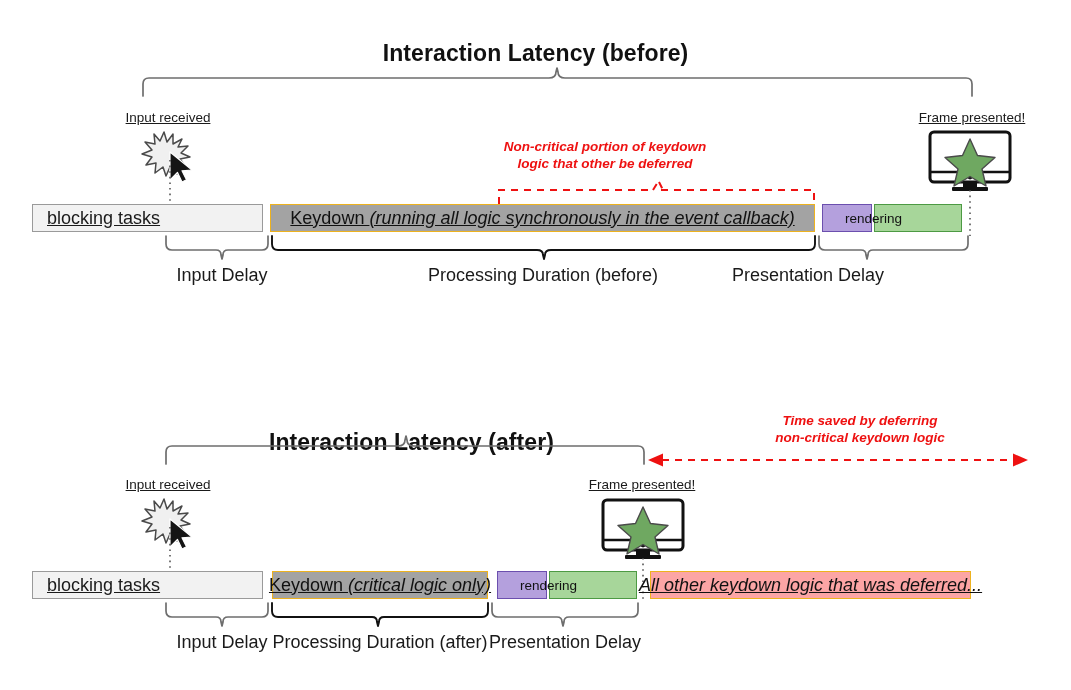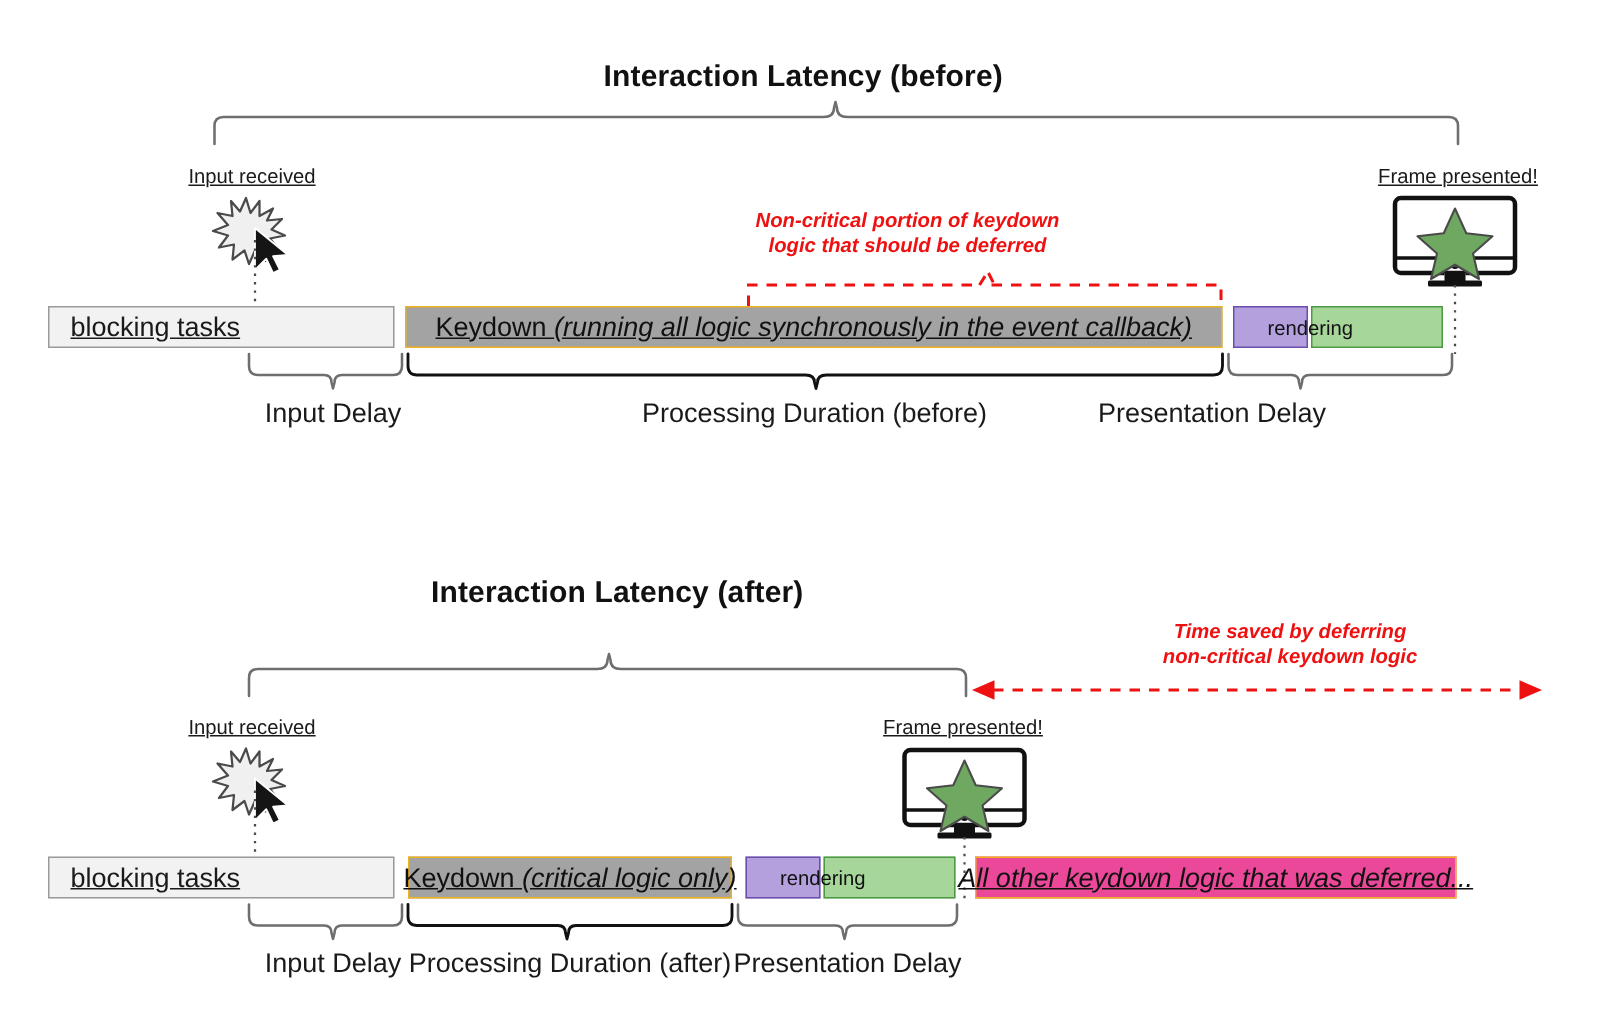--- a/index.html
+++ b/index.html
@@ -6,21 +6,21 @@
   body{
     width:1071px;height:690px;background:#ffffff;
     font-family:"Liberation Sans", sans-serif;
     color:#1a1a1a;overflow:hidden;position:relative;
   }
   .stage{position:absolute;inset:0;}
   .abs{position:absolute;}
 
   
   .section-title{
-    font-size:20px;font-weight:bold;color:#111111;text-align:center;
+    font-size:23px;font-weight:bold;color:#111111;text-align:center;
     white-space:nowrap;letter-spacing:.1px;
   }
   .marker-label{
     font-size:13.5px;color:#1a1a1a;text-align:center;white-space:nowrap;text-decoration:underline;
   }
   .phase-label{
     font-size:18px;color:#1a1a1a;text-align:center;white-space:nowrap;
   }
   .anno{
     font-size:13.5px;font-weight:bold;font-style:italic;color:#ee1111;
@@ -33,21 +33,21 @@
     display:flex;align-items:center;font-size:18px;white-space:nowrap;text-decoration:underline;
   }
   .bar-blocking{
     background:#f2f2f2;border-color:#9a9a9a;padding-left:14px;
     justify-content:flex-start;color:#1a1a1a;
   }
   .bar-keydown{
     background:#a3a3a3;border-color:#edb21e;justify-content:center;color:#111;
   }
   .bar-deferred{
-    background:#ec4899;border-color:#edb21e;justify-content:center;
+    background:#fca5a5;border-color:#edb21e;justify-content:center;
     color:#111;font-style:italic;
   }
   .bar-purple{background:#b4a0dd;border-color:#6b4fae;}
   .bar-green{background:#a7d69a;border-color:#4d9a43;}
   .bar-em{font-style:italic;}
   .render-text{
     position:absolute;font-size:13.5px;color:#111;white-space:nowrap;
     z-index:5;pointer-events:none;
   }
 
@@ -99,21 +99,21 @@
     <rect x="38" y="52" width="14" height="6" fill="#111111"></rect>
     <rect x="27" y="57" width="36" height="4" rx="1" fill="#111111"></rect>
   </svg>
 
   <svg class="abs" style="left:900px;top:190px;" width="140" height="48">
     <path class="dotline" d="M70,0 L70,46"></path>
   </svg>
 
   <div class="abs anno" style="left:395px;top:138px;width:420px;">
     <div>Non-critical portion of keydown</div>
-    <div>logic that should be deferred</div>
+    <div>logic that other be deferred</div>
   </div>
 
   <svg class="abs" style="left:480;left:480px;top:178px;" width="360" height="30">
     <path class="red-dash" d="M19,26 L19,12 L173,12 M181,12 L334,12 L334,26"></path>
     <path class="red-dash" d="M173,12 L178,4 M179,4 L183,12"></path>
   </svg>
 
   <div class="abs bar bar-blocking" style="left:32px;top:204px;width:231px;">
     <span>blocking tasks</span>
   </div>
@@ -139,21 +139,21 @@
              L544,23 L545,19 Q545,14 551,14 L809,14 Q815,14 815,8 L815,0"></path>
 
     <path class="stroke-gray" d="M819,0 L819,8 Q819,14 825,14 L861,14 Q866,14 866,19
              L867,23 L868,19 Q868,14 873,14 L962,14 Q968,14 968,8 L968,0"></path>
   </svg>
 
   <div class="abs phase-label" style="left:142px;top:265px;width:160px;">Input Delay</div>
   <div class="abs phase-label" style="left:423px;top:265px;width:240px;">Processing Duration (before)</div>
   <div class="abs phase-label" style="left:713px;top:265px;width:190px;">Presentation Delay</div>
 
-  <div class="abs section-title" style="left:0;top:384px;width:823px;">Interaction Latency (after)</div>
+  <div class="abs section-title" style="left:0;top:429px;width:823px;">Interaction Latency (after)</div>
 
   <svg class="abs" style="left:0;top:434px;" width="1071" height="34">
     <path class="stroke-gray" d="M166,30 L166,18 Q166,12 172,12 L398,12 Q405,12 405,6
              L406,2 L407,6 Q407,12 414,12 L638,12 Q644,12 644,18 L644,30"></path>
   </svg>
 
   <div class="abs anno" style="left:660px;top:412px;width:400px;">
     <div>Time saved by deferring</div>
     <div>non-critical keydown logic</div>
   </div>

